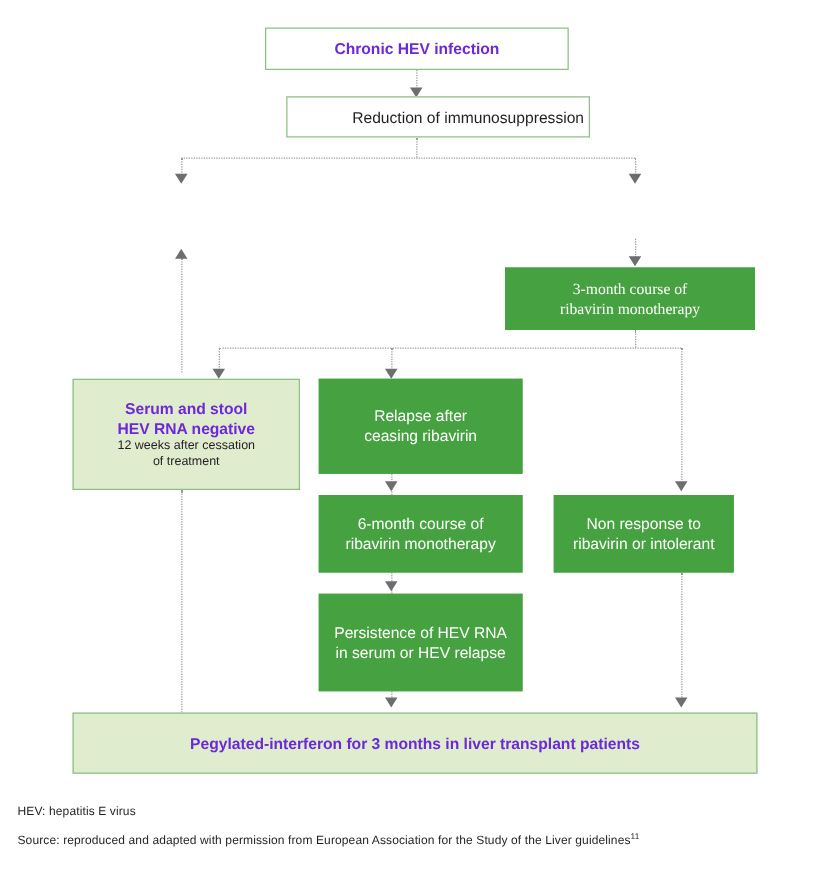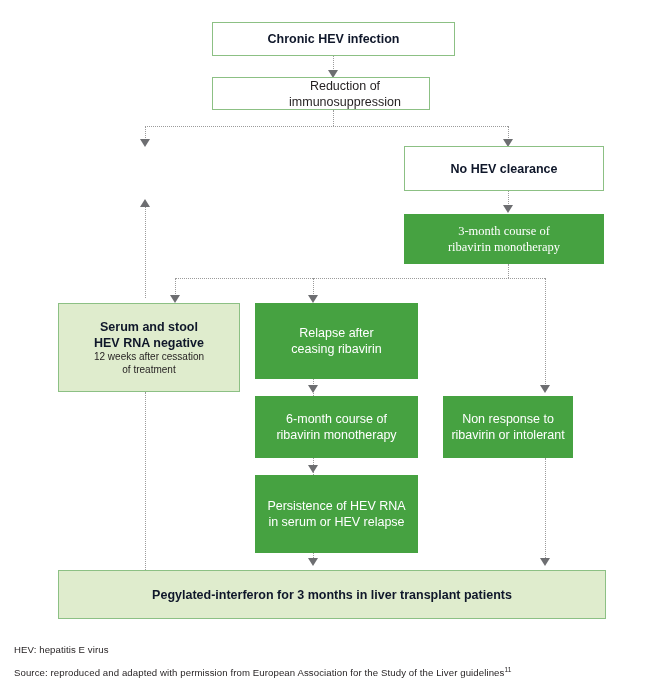--- a/index.html
+++ b/index.html
@@ -43,21 +43,21 @@
   .n-solid {
     background: #46a241;
     border: 1.5px solid #46a241;
     color: #ffffff;
   }
   
   .n-pale {
     background: #dfeccd;
     border: 1.5px solid #8cc084;
   }
-  .green-text { color: #0f172a; }
+  .green-text { color: #6d28d9; }
   .dark-text  { color: #231f20; }
   .white-text { color: #ffffff; }
 
   .fs13 { font-size: 12.5px; }
   .fs12 { font-size: 10px; }
 
   
   .vline, .hline {
     position: absolute;
     background-image: none;
@@ -136,28 +136,25 @@
   <div class="vline" style="left:145px; top:392px; height:178px;"></div>
   <div class="arrow arrow-up" style="left:140px; top:384px;"></div>
 
   <div class="vline" style="left:145px; top:206px; height:92px;"></div>
   <div class="arrow arrow-up" style="left:140px; top:199px;"></div>
 
   <div class="node n-outline" style="left:212px; top:22px; width:243px; height:34px;">
     <div class="ttl green-text fs13">Chronic HEV infection</div>
   </div>
 
-  <div class="node n-outline" style="left:212px; top:77px; width:218px; height:33px;padding-left:48px;">
+  <div class="node n-outline" style="left:229px; top:77px; width:243px; height:33px;padding-left:48px;">
     <div class="dark-text fs13">Reduction of immunosuppression</div>
   </div>
 
 
-  <div class="node n-outline" style="left:404px; top:146px; width:200px; height:45px;">
-    <div class="ttl green-text fs13">No HEV clearance</div>
-  </div>
 
   <div class="node n-solid" style="left:404px; top:214px; width:200px; height:50px;">
     <div class="white-text fs13" style="white-space:pre-line;font-family:Liberation Serif, serif;">3-month course of
 ribavirin monotherapy</div>
   </div>
 
   <div class="node n-pale" style="left:58px; top:303px; width:182px; height:89px;">
     <div class="ttl green-text fs13" style="white-space:pre-line;">Serum and stool
 HEV RNA negative</div>
     <div class="dark-text fs12" style="white-space:pre-line;">12 weeks after cessation
@@ -167,21 +164,21 @@
   <div class="node n-solid" style="left:255px; top:303px; width:163px; height:76px;">
     <div class="white-text fs13" style="white-space:pre-line;">Relapse after
 ceasing ribavirin</div>
   </div>
 
   <div class="node n-solid" style="left:255px; top:396px; width:163px; height:62px;">
     <div class="white-text fs13" style="white-space:pre-line;">6-month course of
 ribavirin monotherapy</div>
   </div>
 
-  <div class="node n-solid" style="left:443px; top:396px; width:130px; height:62px;">
+  <div class="node n-solid" style="left:443px; top:396px; width:144px; height:62px;">
     <div class="white-text fs13" style="white-space:pre-line;">Non response to
 ribavirin or intolerant</div>
   </div>
 
   <div class="node n-solid" style="left:255px; top:475px; width:163px; height:78px;">
     <div class="white-text fs13" style="white-space:pre-line;">Persistence of HEV RNA
 in serum or HEV relapse</div>
   </div>
 
   <div class="node n-pale" style="left:58px; top:570px; width:548px; height:49px;">

